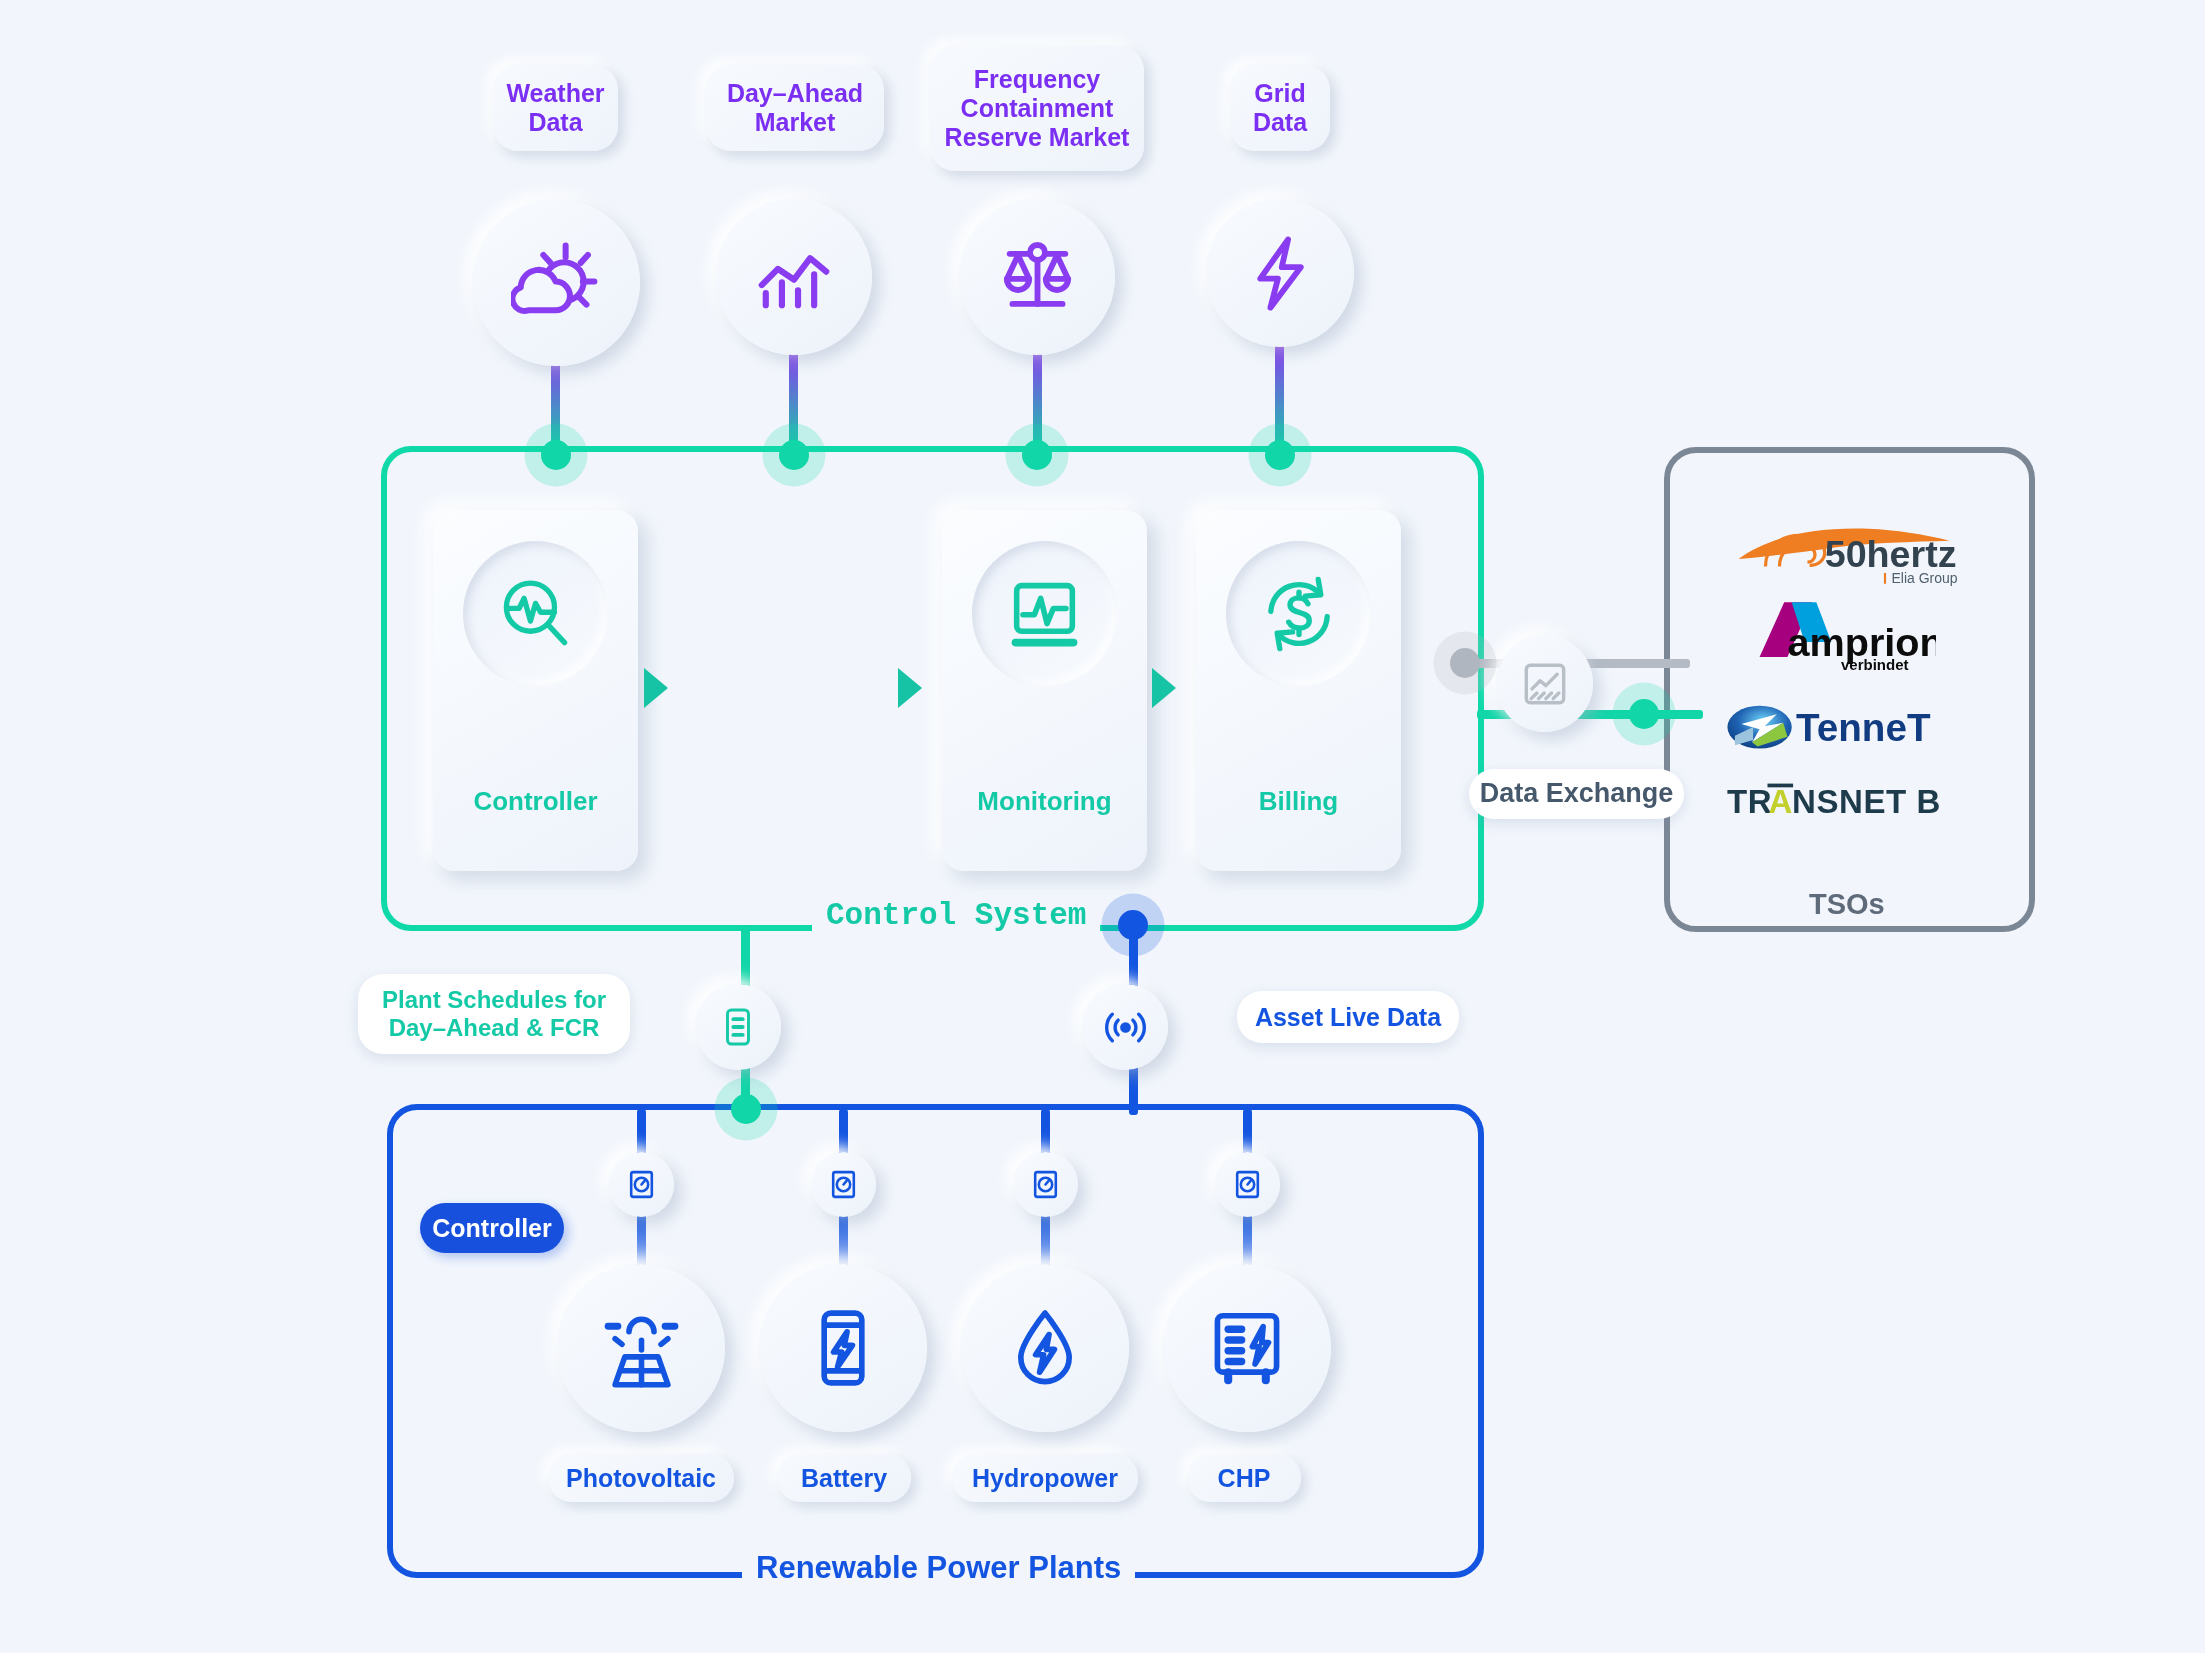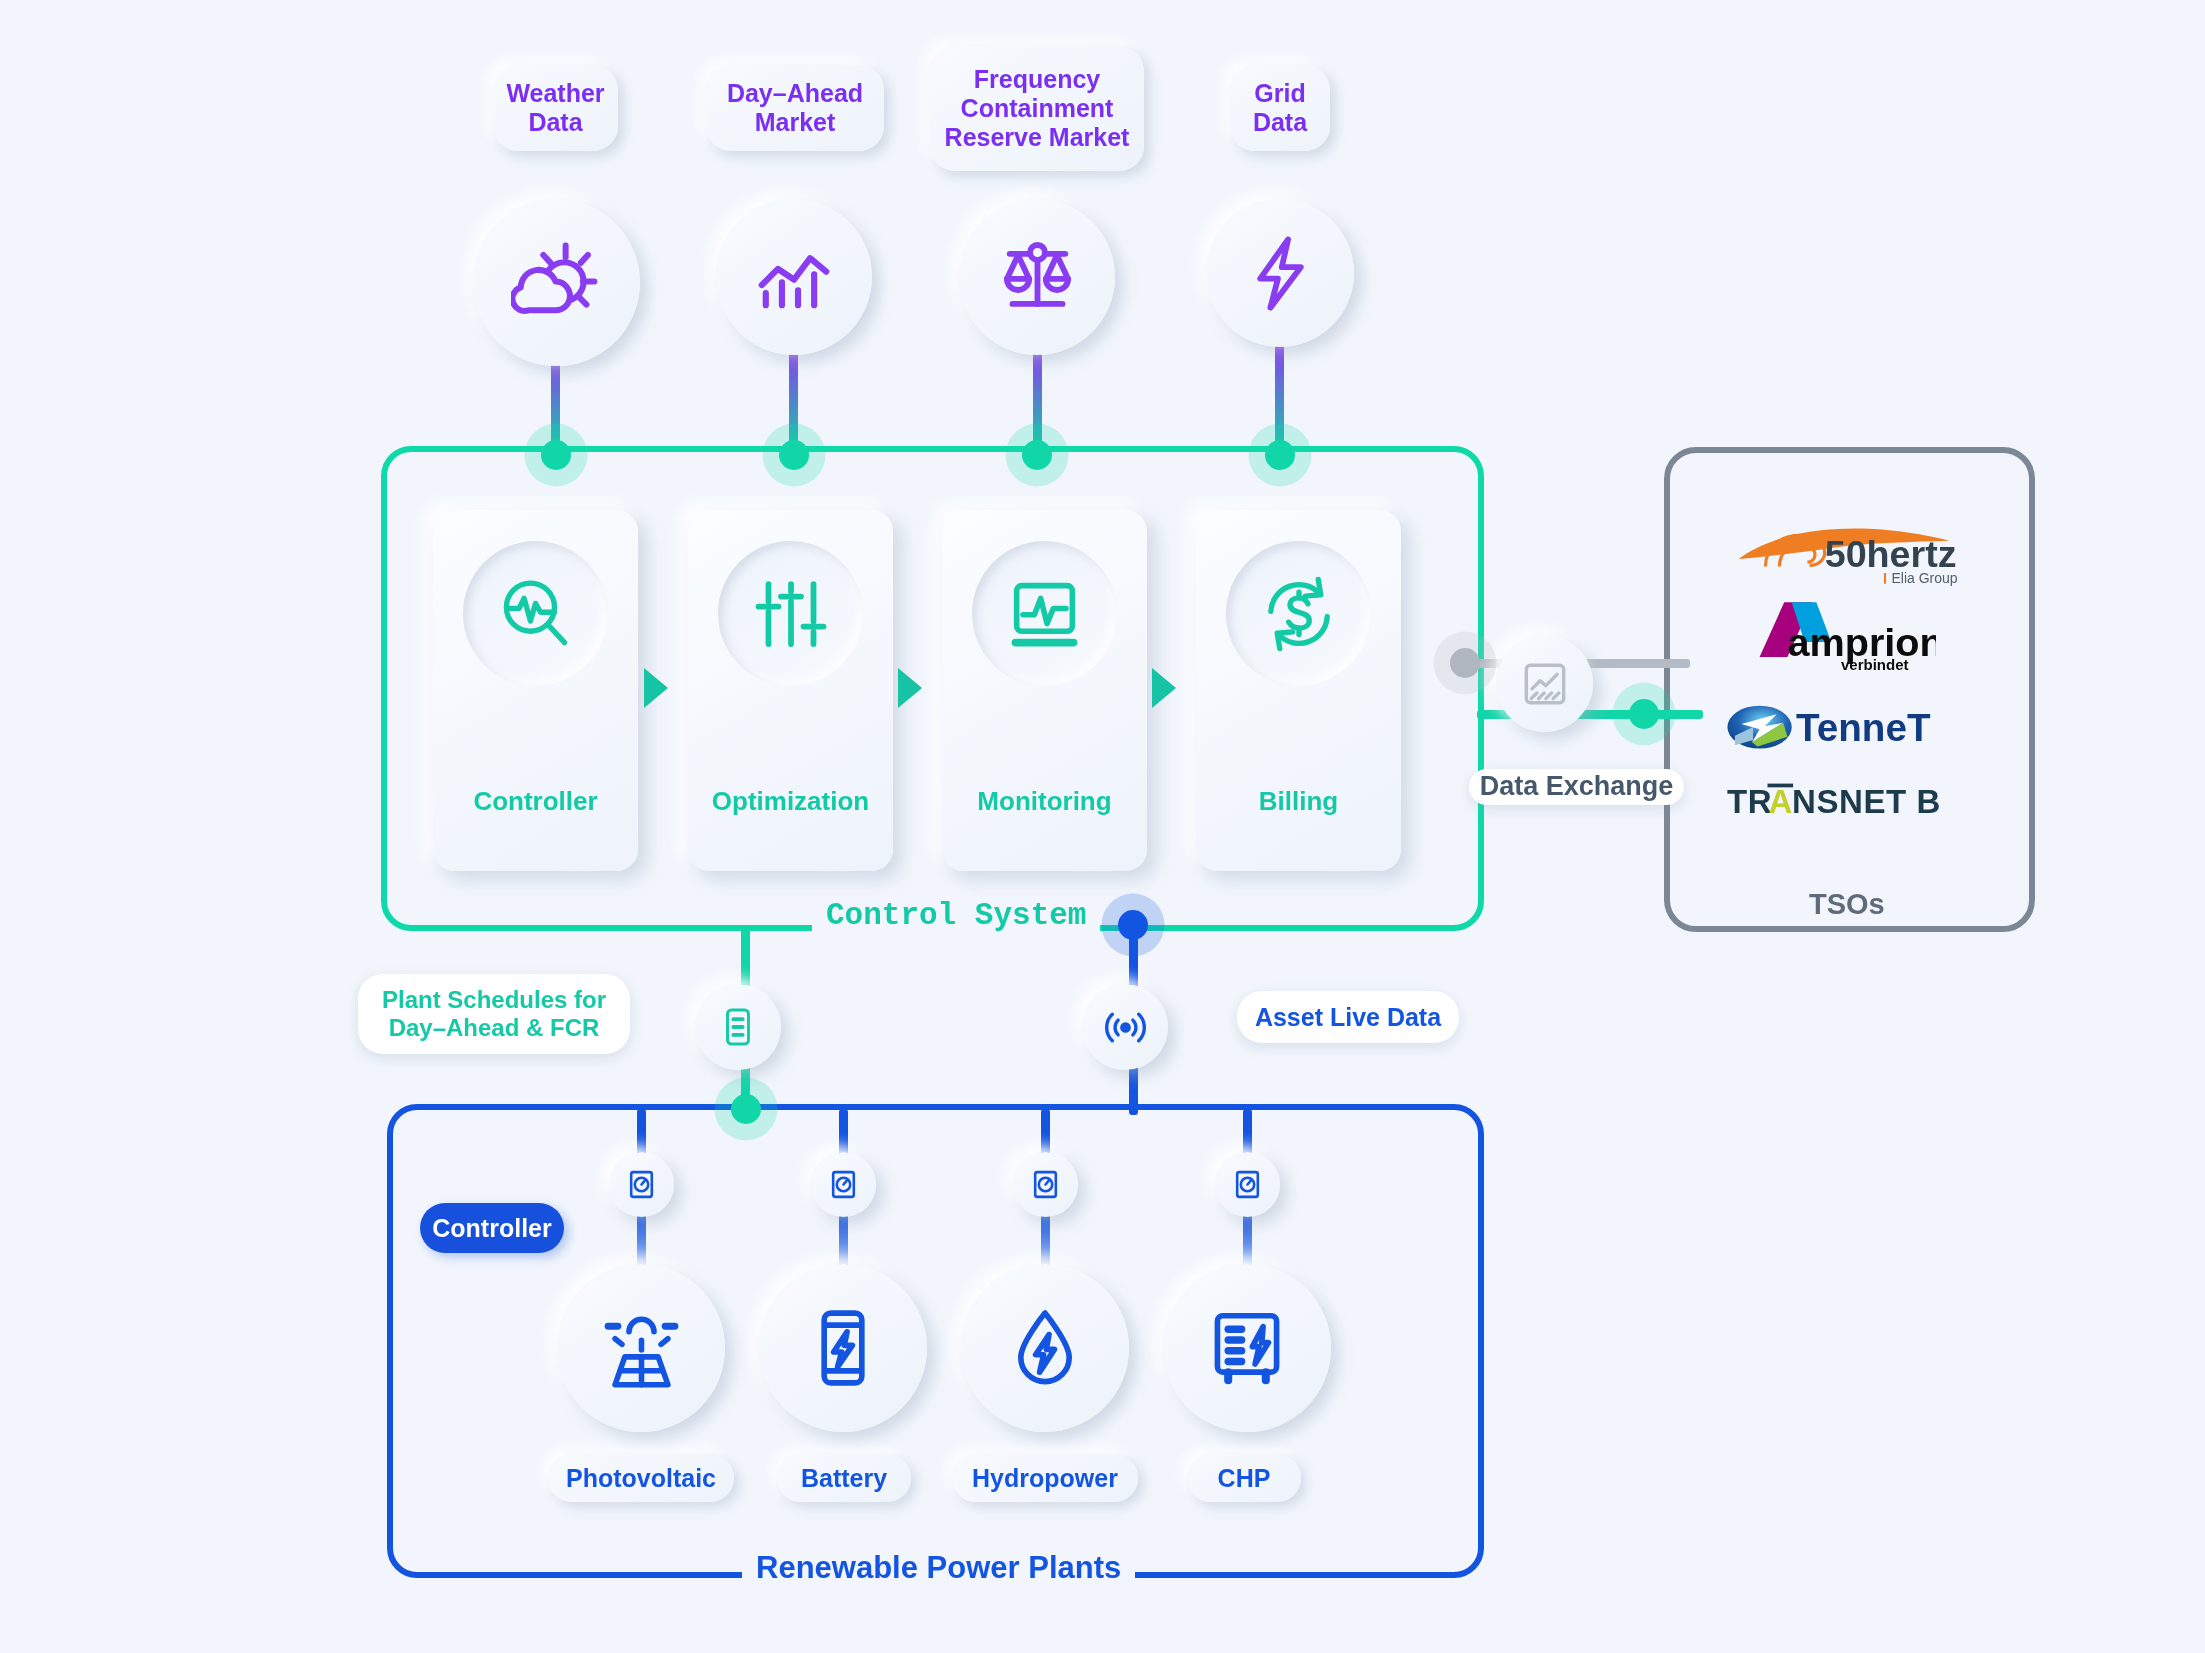--- a/index.html
+++ b/index.html
@@ -200,38 +200,20 @@
         <svg width="81" height="81" viewBox="0 0 64 64" fill="none" stroke="#13c9a6" stroke-width="4.2" stroke-linecap="round" stroke-linejoin="round">
           <circle cx="28" cy="27" r="19"></circle>
           <polyline points="10,28 19,28 23,20 28,38 32,24 36,31 47,31"></polyline>
           <line x1="42" y1="41" x2="55" y2="55"></line>
         </svg>
       </span>
     </div>
     <div class="cardlabel" style="top:276px;">Controller</div>
   </div>
 
-  <div class="card" style="left:688px;top:510px;width:205px;height:361px;">
-    <div class="circ inner" style="left:30px;top:31px;width:145px;height:145px;">
-      <span>
-        <svg width="80" height="80" viewBox="0 0 64 64" fill="none" stroke="#13c9a6" stroke-width="4.6" stroke-linecap="round" stroke-linejoin="round">
-          <line x1="14" y1="8" x2="14" y2="22"></line>
-            <line x1="14" y1="30" x2="14" y2="56"></line>
-            <line x1="6" y1="26" x2="22" y2="26"></line>
-          <line x1="32" y1="8" x2="32" y2="14"></line>
-            <line x1="32" y1="22" x2="32" y2="56"></line>
-            <line x1="24" y1="18" x2="40" y2="18"></line>
-          <line x1="50" y1="8" x2="50" y2="38"></line>
-            <line x1="50" y1="46" x2="50" y2="56"></line>
-            <line x1="42" y1="42" x2="58" y2="42"></line>
-        </svg>
-      </span>
-    </div>
-    <div class="cardlabel" style="top:276px;">Optimization</div>
-  </div>
 
   <div class="card" style="left:942px;top:510px;width:205px;height:361px;">
     <div class="circ inner" style="left:30px;top:31px;width:145px;height:145px;">
       <span>
         <svg width="81" height="81" viewBox="0 0 64 64" fill="none" stroke="#13c9a6" stroke-width="4.4" stroke-linecap="round" stroke-linejoin="round">
           <rect x="10" y="10" width="44" height="36" rx="4"></rect>
           <polyline points="15,33 24,33 29,20 34,40 39,28 49,28"></polyline>
           <line x1="9" y1="55" x2="55" y2="55" stroke-width="6"></line>
         </svg>
       </span>
@@ -273,21 +255,21 @@
         <rect x="9" y="9" width="46" height="46" rx="5"></rect>
         <polyline points="16,38 26,28 33,34 47,20"></polyline>
         <line x1="15" y1="50" x2="22" y2="43"></line>
         <line x1="24" y1="50" x2="31" y2="43"></line>
         <line x1="33" y1="50" x2="40" y2="43"></line>
         <line x1="42" y1="50" x2="49" y2="43"></line>
       </svg>
     </span>
   </div>
 
-  <div class="pill flat" style="left:1469px;top:769px;width:215px;height:36px;font-size:27px;color:#46586b;">
+  <div class="pill flat" style="left:1469px;top:769px;width:215px;height:50px;font-size:27px;color:#46586b;">
     <span>Data Exchange</span>
   </div>
 
   <div class="groupbox grey" style="left:1664px;top:447px;width:371px;height:485px;"></div>
   <div class="grouplabel" style="left:1795px;top:888px;font-size:29px;color:#5f6b7a;">TSOs</div>
 
   <div class="logowrap" style="left:1734px;top:517px;width:232px;height:70px;">
     <svg width="232" height="70" viewBox="0 0 430 130">
       <path d="M8 78 C60 40 140 18 250 22 C300 24 350 32 400 44 C330 46 250 48 190 56 C120 66 58 74 8 78 Z" fill="#ef7d22"></path>
       <path d="M58 92 C58 56 86 34 122 34 C150 34 168 48 168 66 C168 80 156 90 140 90" fill="none" stroke="#ef7d22" stroke-width="6"></path>

